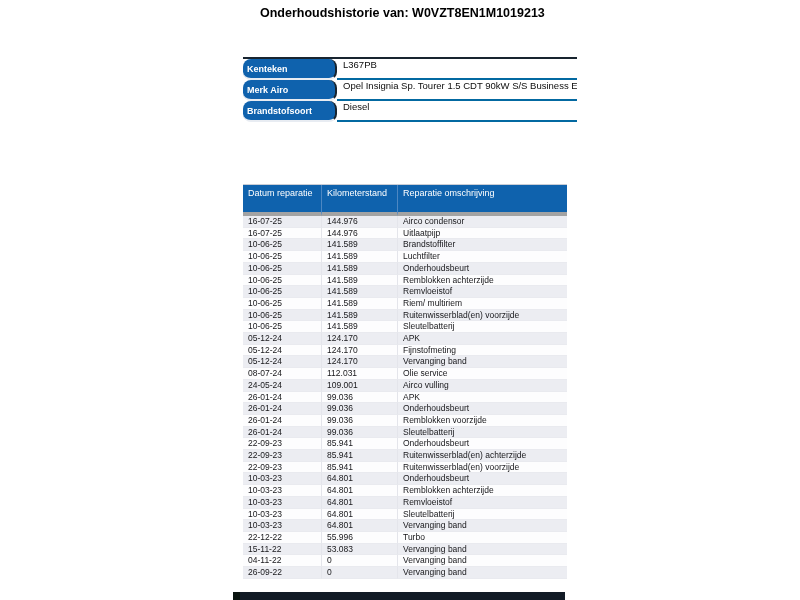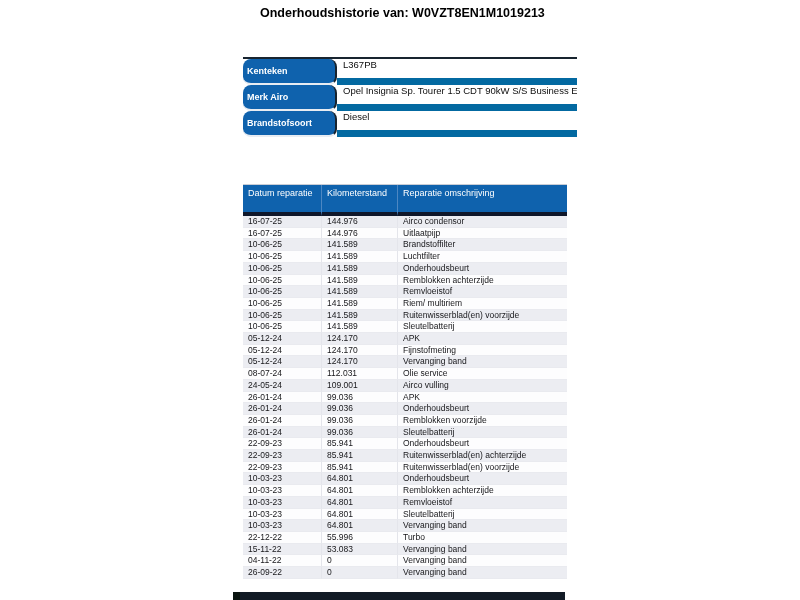--- a/index.html
+++ b/index.html
@@ -26,37 +26,37 @@
     width:88px; background:#0f62ad; color:#fff;
     font-size:9px; font-weight:bold; text-align:left;
     padding:0 0 0 4px; height:15px;
     border-bottom:2px solid #e8ecf2;
     border-right:2px solid #18242f;
     vertical-align:middle; white-space:nowrap;border-radius:8px;
   }
   .info-table td {
     background:#fff; color:#0d0d0d;
     font-size:9.5px; padding:0 0 8px 6px;
-    border-bottom:7px solid #0369a1;
+    border-bottom:2px solid #0369a1;
     vertical-align:middle; white-space:nowrap; overflow:hidden;
   }
   
   .history-table {
     position:absolute; left:243px; top:184px;
     width:324px; table-layout:fixed;
     border-collapse:separate; border-spacing:0;
     border-top:1px solid #c9cdd5;
     font-size:8.5px;
   }
   .history-table thead th {
     background:#0f62ad; color:#fff;
     font-weight:normal; font-size:9px; text-align:left;
     vertical-align:top; padding:3px 0 0 5px; height:24px;
     border-left:1px solid #4d87c2;
-    border-bottom:4px solid #0f172a;
+    border-bottom:4px solid #a3a3a3;
     white-space:nowrap;
     margin-left:21px;
   }
   .history-table thead th:first-child { border-left:none; }
   .history-table tbody td {
     height:10.7px; line-height:10.7px;
     padding:0 0 0 5px;
     color:#17171a;
     border-bottom:1px solid #e9eaef;
     border-left:1px solid #e4e5eb;

